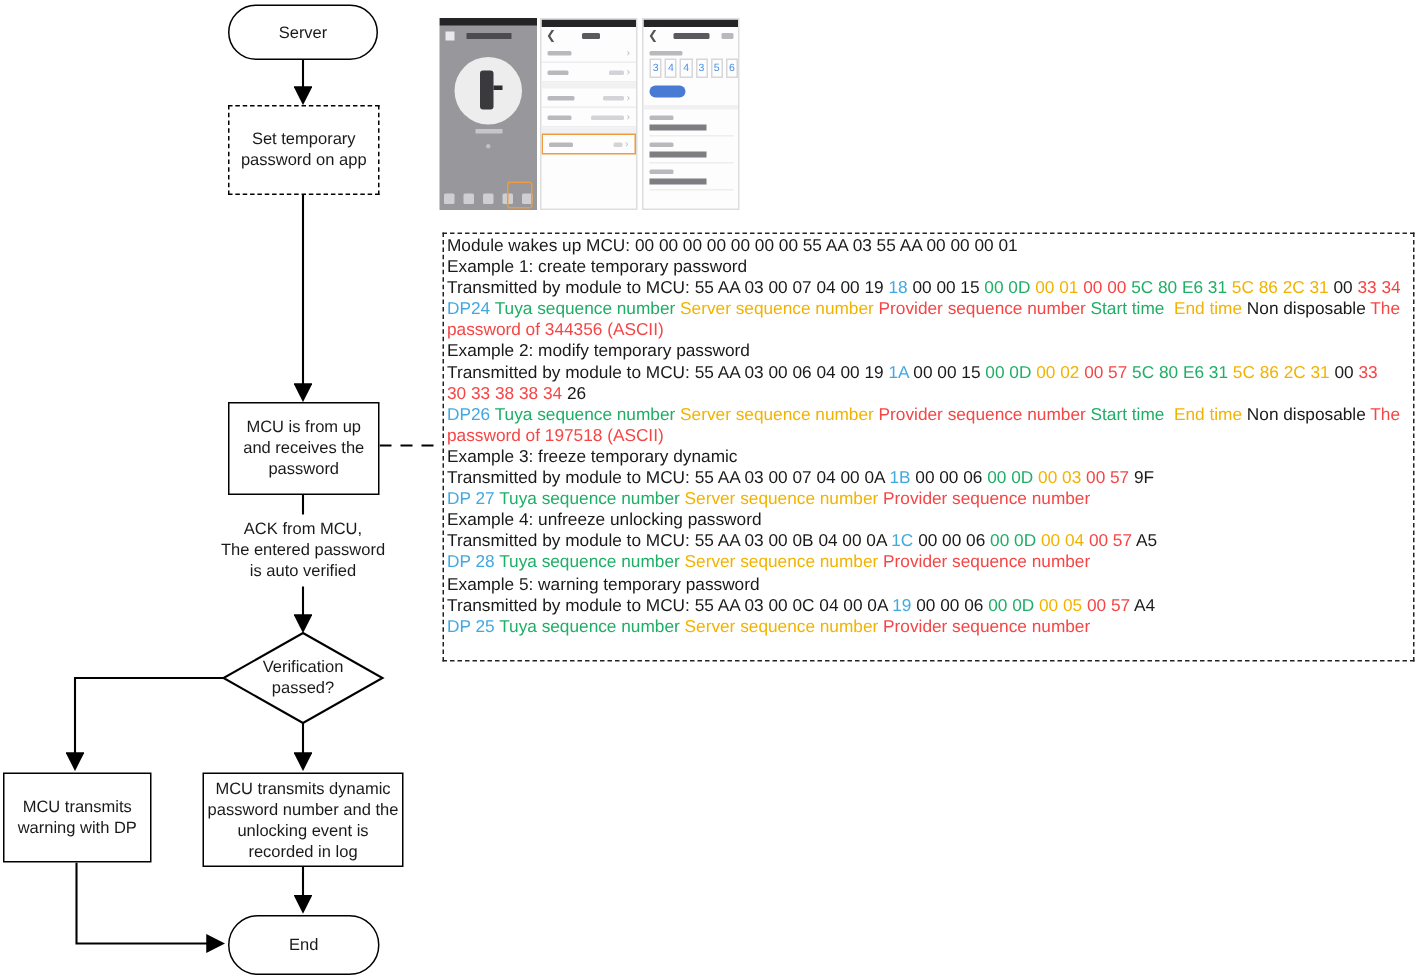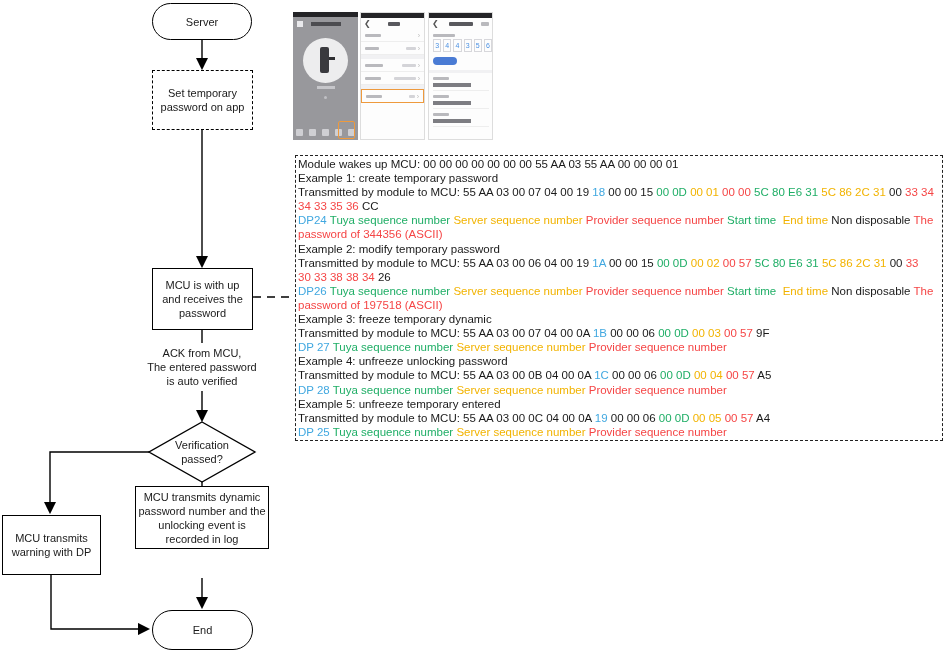--- a/index.html
+++ b/index.html
@@ -97,35 +97,35 @@
     <polyline points="51,575 51,629 148,629" fill="none" stroke="#000" stroke-width="1.4" marker-end="url(#ah)"></polyline>
     <line x1="202" y1="578" x2="202" y2="607" stroke="#000" stroke-width="1.4" marker-end="url(#ah)"></line>
     <polygon points="202,422 255,452 202,482 149,452" fill="#fff" stroke="#000" stroke-width="1.4"></polygon>
   </svg>
 
   <div class="node stadium" style="left:152px;top:3px;width:100px;height:37px;">Server</div>
 
   <div class="node dashed-box" style="left:152px;top:70px;width:101px;height:60px;">Set temporary
 password on app</div>
 
-  <div class="node box" style="left:152px;top:268px;width:101px;height:62px;">MCU is with up
+  <div class="node box" style="left:152px;top:268px;width:101px;height:62px;">MCU is from up
 and receives the
 password</div>
 
   <div class="plain-text" style="left:127px;top:346px;width:150px;">ACK from MCU,
 The entered password
 is auto verified</div>
 
   <div class="diamond-label" style="left:152px;top:438px;width:100px;">Verification
 passed?</div>
 
   <div class="node box" style="left:2px;top:515px;width:99px;height:60px;">MCU transmits
 warning with DP</div>
 
-  <div class="node box" style="left:135px;top:486px;width:134px;height:63px;">MCU transmits dynamic
+  <div class="node box" style="left:135px;top:515px;width:134px;height:63px;">MCU transmits dynamic
 password number and the
 unlocking event is
 recorded in log</div>
 
   <div class="node stadium" style="left:152px;top:610px;width:101px;height:40px;">End</div>
 
   <div class="phone p1">
     <div class="p-status"></div>
     <div class="p1-flag"></div>
     <div class="p1-title"></div>
@@ -221,32 +221,31 @@
       <div class="lab bar"></div>
         <div class="val"></div>
         <div class="ul"></div>
     </div>
   </div>
 
   <div class="panel">
       <div class="pline"><span style="color: rgb(26, 26, 26);">Module wakes up MCU: 00 00 00 00 00 00 00 55 AA 03 55 AA 00 00 00 01</span></div>
       <div class="pline"><span style="color: rgb(26, 26, 26);">Example 1: create temporary password</span></div>
       <div class="pline"><span style="color: rgb(26, 26, 26);">Transmitted by module to MCU: 55 AA 03 00 07 04 00 19 </span><span style="color: rgb(65, 168, 224);">18</span><span style="color: rgb(26, 26, 26);"> 00 00 15 </span><span style="color: rgb(31, 174, 102);">00 0D</span><span style="color: rgb(26, 26, 26);"> </span><span style="color: rgb(242, 179, 0);">00 01</span><span style="color: rgb(26, 26, 26);"> </span><span style="color: rgb(245, 69, 69);">00 00</span><span style="color: rgb(26, 26, 26);"> </span><span style="color: rgb(31, 174, 102);">5C 80 E6 31</span><span style="color: rgb(26, 26, 26);"> </span><span style="color: rgb(242, 179, 0);">5C 86 2C 31</span><span style="color: rgb(26, 26, 26);"> 00 </span><span style="color: rgb(245, 69, 69);">33 34</span></div>
-      <div class="pline"><span style="color: rgb(245, 69, 69);">34 33 35 36</span><span style="color: rgb(26, 26, 26);"> CC</span></div>
       <div class="pline"><span style="color: rgb(65, 168, 224);">DP24</span><span style="color: rgb(26, 26, 26);"> </span><span style="color: rgb(31, 174, 102);">Tuya sequence number</span><span style="color: rgb(26, 26, 26);"> </span><span style="color: rgb(242, 179, 0);">Server sequence number</span><span style="color: rgb(26, 26, 26);"> </span><span style="color: rgb(245, 69, 69);">Provider sequence number</span><span style="color: rgb(26, 26, 26);"> </span><span style="color: rgb(31, 174, 102);">Start time</span><span style="color: rgb(26, 26, 26);">  </span><span style="color: rgb(242, 179, 0);">End time</span><span style="color: rgb(26, 26, 26);"> Non disposable </span><span style="color: rgb(245, 69, 69);">The</span></div>
       <div class="pline"><span style="color: rgb(245, 69, 69);">password of 344356 (ASCII)</span></div>
       <div class="pline"><span style="color: rgb(26, 26, 26);">Example 2: modify temporary password</span></div>
       <div class="pline"><span style="color: rgb(26, 26, 26);">Transmitted by module to MCU: 55 AA 03 00 06 04 00 19 </span><span style="color: rgb(65, 168, 224);">1A</span><span style="color: rgb(26, 26, 26);"> 00 00 15 </span><span style="color: rgb(31, 174, 102);">00 0D</span><span style="color: rgb(26, 26, 26);"> </span><span style="color: rgb(242, 179, 0);">00 02</span><span style="color: rgb(26, 26, 26);"> </span><span style="color: rgb(245, 69, 69);">00 57</span><span style="color: rgb(26, 26, 26);"> </span><span style="color: rgb(31, 174, 102);">5C 80 E6 31</span><span style="color: rgb(26, 26, 26);"> </span><span style="color: rgb(242, 179, 0);">5C 86 2C 31</span><span style="color: rgb(26, 26, 26);"> 00 </span><span style="color: rgb(245, 69, 69);">33</span></div>
       <div class="pline"><span style="color: rgb(245, 69, 69);">30 33 38 38 34</span><span style="color: rgb(26, 26, 26);"> 26</span></div>
       <div class="pline"><span style="color: rgb(65, 168, 224);">DP26</span><span style="color: rgb(26, 26, 26);"> </span><span style="color: rgb(31, 174, 102);">Tuya sequence number</span><span style="color: rgb(26, 26, 26);"> </span><span style="color: rgb(242, 179, 0);">Server sequence number</span><span style="color: rgb(26, 26, 26);"> </span><span style="color: rgb(245, 69, 69);">Provider sequence number</span><span style="color: rgb(26, 26, 26);"> </span><span style="color: rgb(31, 174, 102);">Start time</span><span style="color: rgb(26, 26, 26);">  </span><span style="color: rgb(242, 179, 0);">End time</span><span style="color: rgb(26, 26, 26);"> Non disposable </span><span style="color: rgb(245, 69, 69);">The</span></div>
       <div class="pline"><span style="color: rgb(245, 69, 69);">password of 197518 (ASCII)</span></div>
       <div class="pline"><span style="color: rgb(26, 26, 26);">Example 3: freeze temporary dynamic</span></div>
       <div class="pline"><span style="color: rgb(26, 26, 26);">Transmitted by module to MCU: 55 AA 03 00 07 04 00 0A </span><span style="color: rgb(65, 168, 224);">1B</span><span style="color: rgb(26, 26, 26);"> 00 00 06 </span><span style="color: rgb(31, 174, 102);">00 0D</span><span style="color: rgb(26, 26, 26);"> </span><span style="color: rgb(242, 179, 0);">00 03</span><span style="color: rgb(26, 26, 26);"> </span><span style="color: rgb(245, 69, 69);">00 57</span><span style="color: rgb(26, 26, 26);"> 9F</span></div>
       <div class="pline"><span style="color: rgb(65, 168, 224);">DP 27</span><span style="color: rgb(26, 26, 26);"> </span><span style="color: rgb(31, 174, 102);">Tuya sequence number</span><span style="color: rgb(26, 26, 26);"> </span><span style="color: rgb(242, 179, 0);">Server sequence number</span><span style="color: rgb(26, 26, 26);"> </span><span style="color: rgb(245, 69, 69);">Provider sequence number</span></div>
       <div class="pline"><span style="color: rgb(26, 26, 26);">Example 4: unfreeze unlocking password</span></div>
       <div class="pline"><span style="color: rgb(26, 26, 26);">Transmitted by module to MCU: 55 AA 03 00 0B 04 00 0A </span><span style="color: rgb(65, 168, 224);">1C</span><span style="color: rgb(26, 26, 26);"> 00 00 06 </span><span style="color: rgb(31, 174, 102);">00 0D</span><span style="color: rgb(26, 26, 26);"> </span><span style="color: rgb(242, 179, 0);">00 04</span><span style="color: rgb(26, 26, 26);"> </span><span style="color: rgb(245, 69, 69);">00 57</span><span style="color: rgb(26, 26, 26);"> A5</span></div>
       <div class="pline"><span style="color: rgb(65, 168, 224);">DP 28</span><span style="color: rgb(26, 26, 26);"> </span><span style="color: rgb(31, 174, 102);">Tuya sequence number</span><span style="color: rgb(26, 26, 26);"> </span><span style="color: rgb(242, 179, 0);">Server sequence number</span><span style="color: rgb(26, 26, 26);"> </span><span style="color: rgb(245, 69, 69);">Provider sequence number</span></div>
-      <div class="pline"><span style="color: rgb(26, 26, 26);">Example 5: unfreeze temporary entered</span></div>
+      <div class="pline"><span style="color: rgb(26, 26, 26);">Example 5: warning temporary password</span></div>
       <div class="pline"><span style="color: rgb(26, 26, 26);">Transmitted by module to MCU: 55 AA 03 00 0C 04 00 0A </span><span style="color: rgb(65, 168, 224);">19</span><span style="color: rgb(26, 26, 26);"> 00 00 06 </span><span style="color: rgb(31, 174, 102);">00 0D</span><span style="color: rgb(26, 26, 26);"> </span><span style="color: rgb(242, 179, 0);">00 05</span><span style="color: rgb(26, 26, 26);"> </span><span style="color: rgb(245, 69, 69);">00 57</span><span style="color: rgb(26, 26, 26);"> A4</span></div>
       <div class="pline"><span style="color: rgb(65, 168, 224);">DP 25</span><span style="color: rgb(26, 26, 26);"> </span><span style="color: rgb(31, 174, 102);">Tuya sequence number</span><span style="color: rgb(26, 26, 26);"> </span><span style="color: rgb(242, 179, 0);">Server sequence number</span><span style="color: rgb(26, 26, 26);"> </span><span style="color: rgb(245, 69, 69);">Provider sequence number</span></div>
     </div>
 
 </div>
 
 </body></html>

